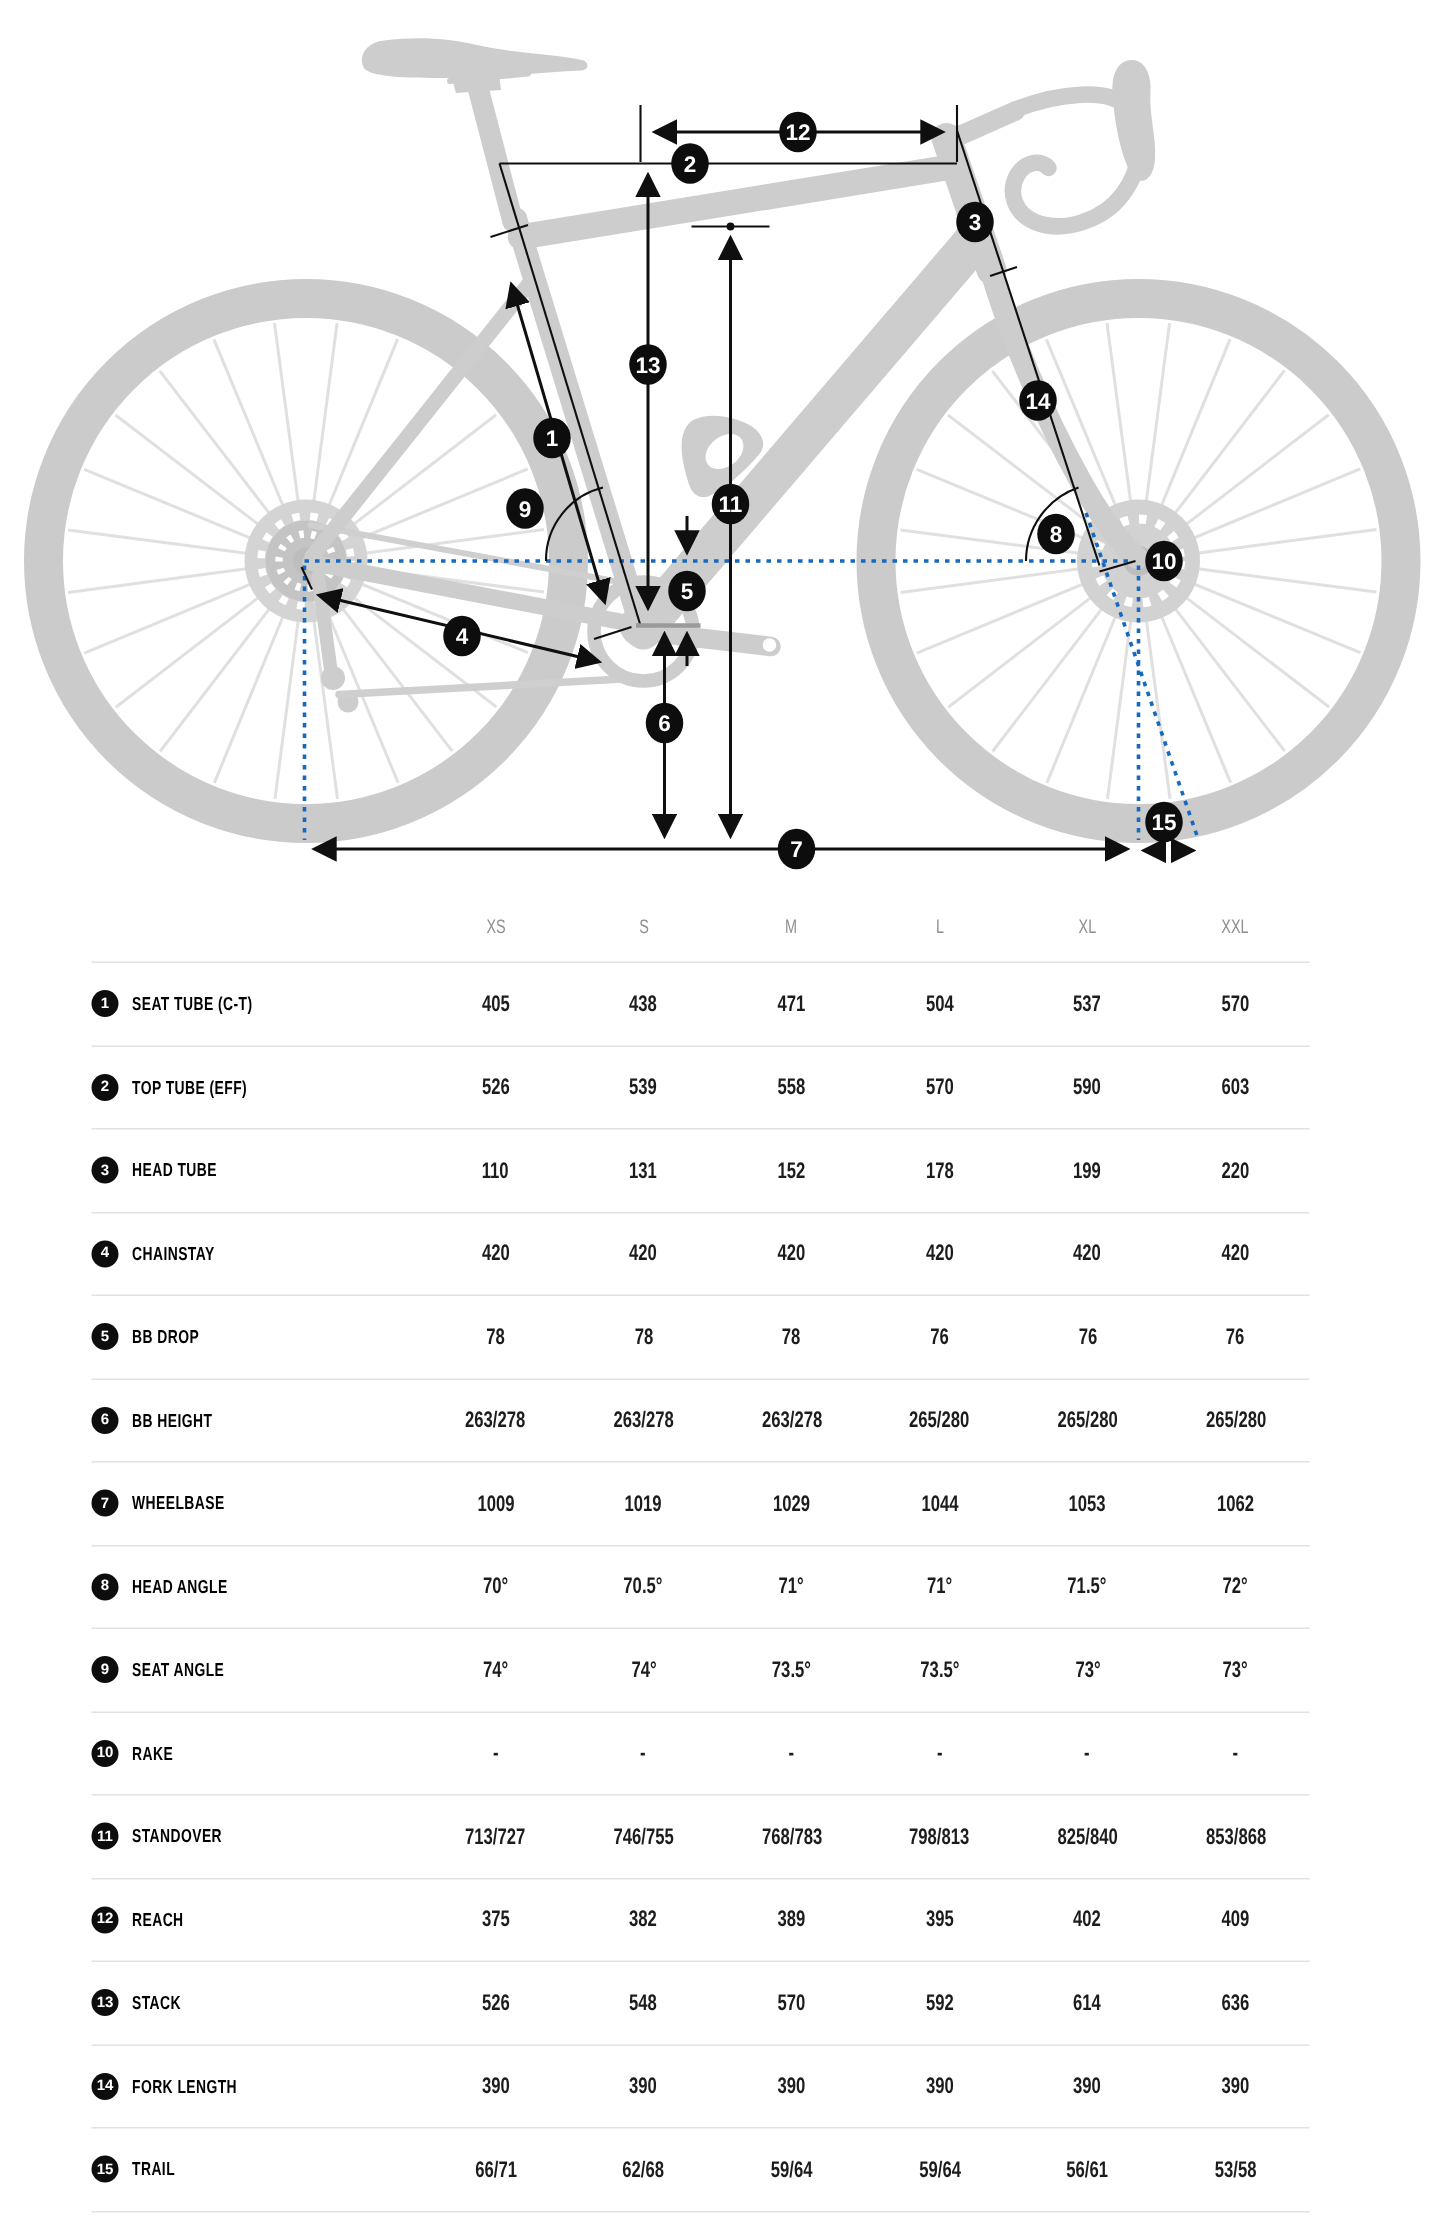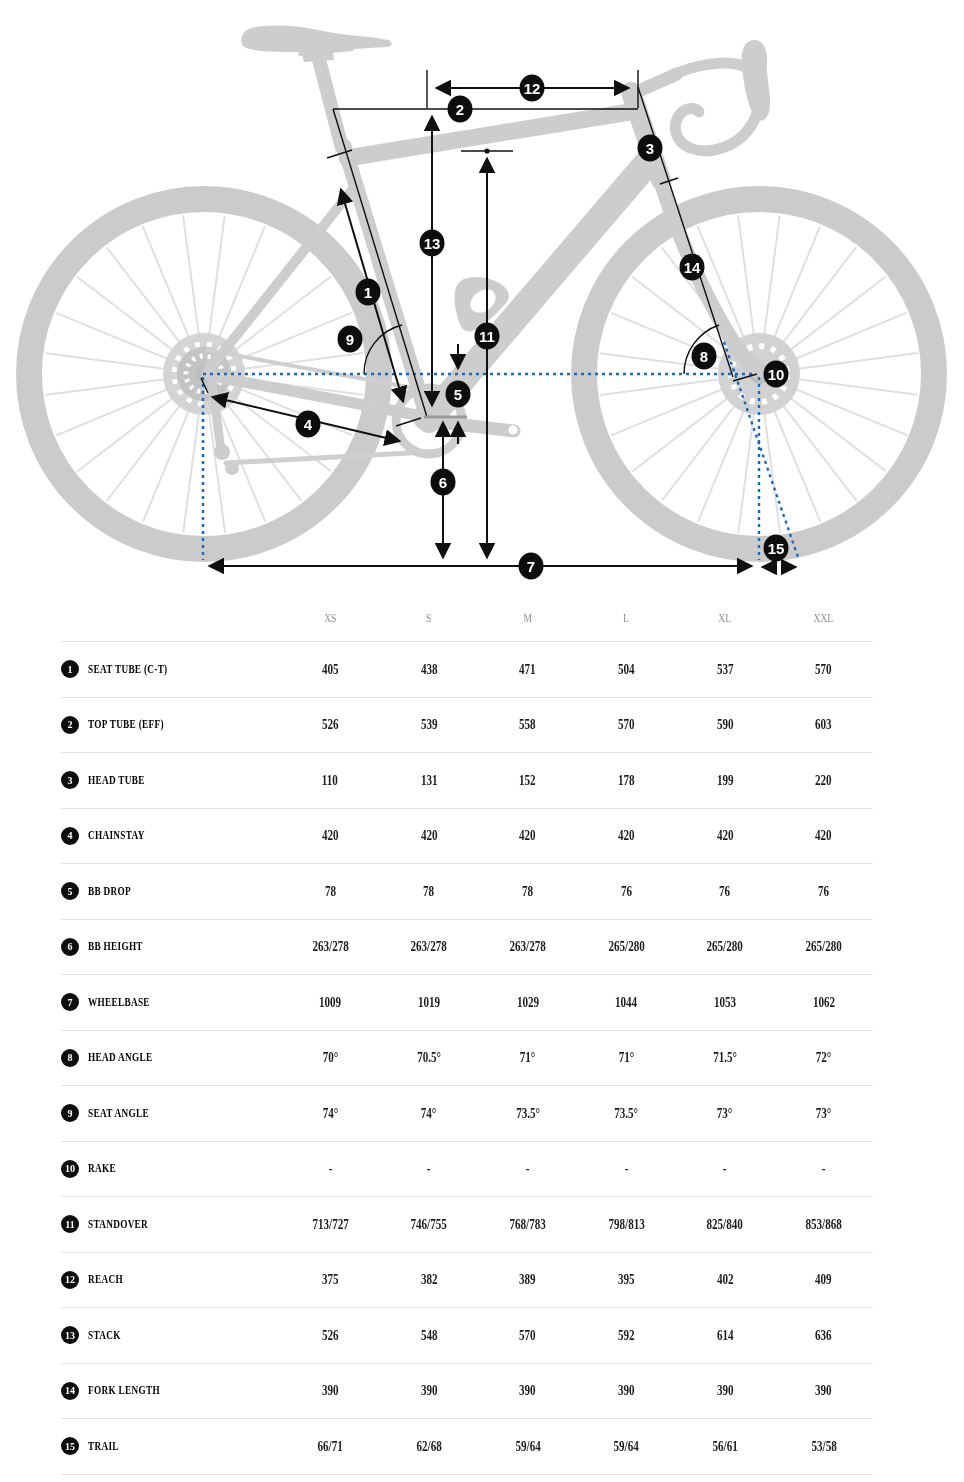--- a/index.html
+++ b/index.html
@@ -6,21 +6,21 @@
   body{width:964px;height:1482px;overflow:hidden;font-family:"Liberation Sans",sans-serif;}
   .stage{width:964px;height:1482px;position:relative;}
   .diagram-wrap{width:964px;height:590px;position:relative;}
   svg{display:block;}
   .dim{stroke:#0f0f0f;stroke-width:2;fill:none;}
   .thin{stroke:#0f0f0f;stroke-width:1.4;fill:none;}
   .blue{stroke:#1569c0;stroke-width:2.4;fill:none;stroke-dasharray:3 4;}
   .mnum{fill:#ffffff;font:bold 15px "Liberation Sans",sans-serif;text-anchor:middle;}
   .spokes line{stroke:#e0e0e0;stroke-width:2;}
   
-  .geo-table{width:812px;margin:4px 91px 0 61px;font-family:Liberation Serif, serif;}
+  .geo-table{width:812px;margin:4px 91px 0 61px;}
   .t-head{display:grid;grid-template-columns:220px repeat(6,1fr);height:47px;
           align-items:center;border-bottom:1px solid #e2e2e2;}
   .t-row{display:grid;grid-template-columns:220px repeat(6,1fr);height:54.5px;
          align-items:center;border-bottom:1px solid #e2e2e2;}
   .t-cell{text-align:center;font-size:15px;font-weight:bold;color:#1c1c1c;}
   .t-hcell{text-align:center;font-size:13px;color:#8f8f8f;}
   .t-label{display:flex;align-items:center;}
   .cond{display:inline-block;transform:scaleX(.74);transform-origin:center;white-space:nowrap;}
   .lbl{font-size:12.5px;font-weight:bold;color:#000;letter-spacing:.4px;transform-origin:left center;}
   .badge{width:18px;height:18px;border-radius:50%;background:#0d0d0d;color:#fff;

